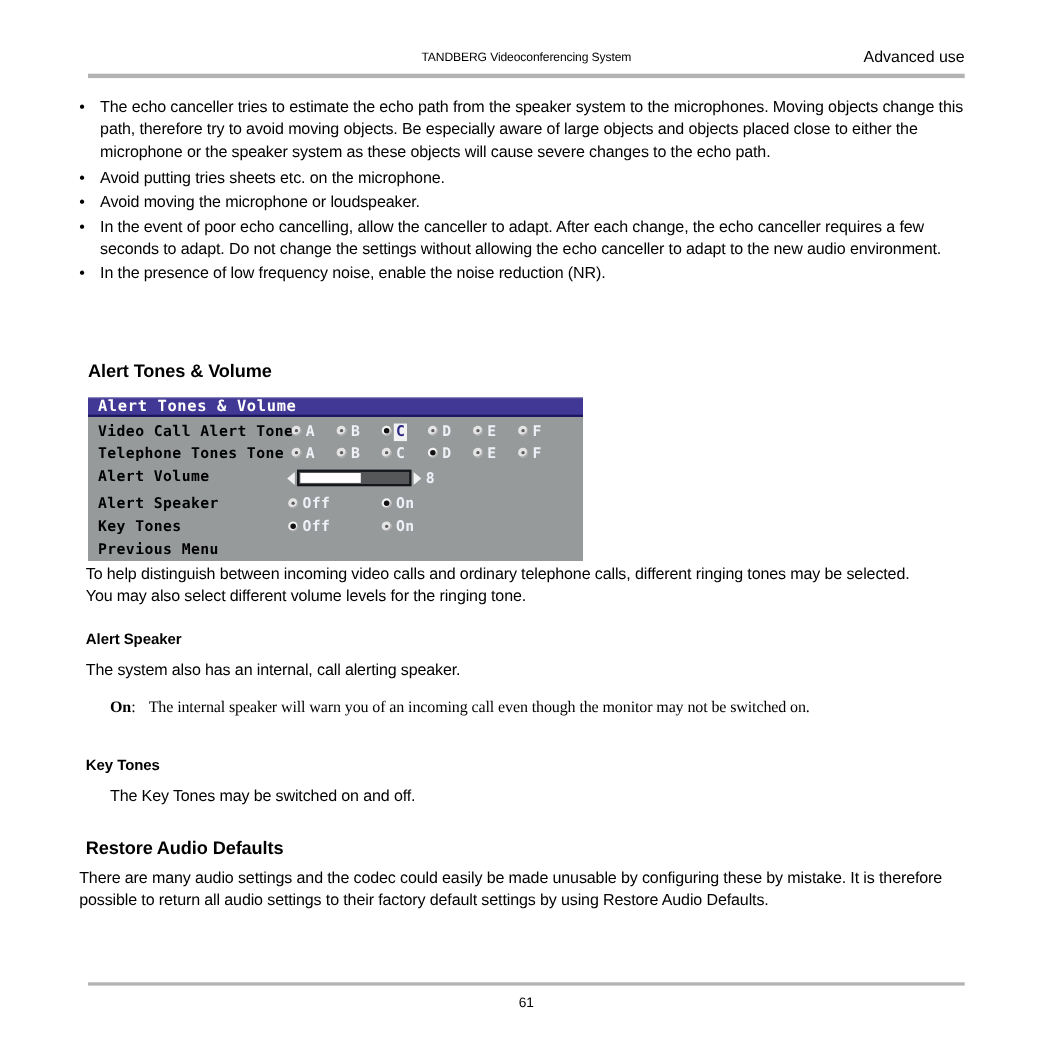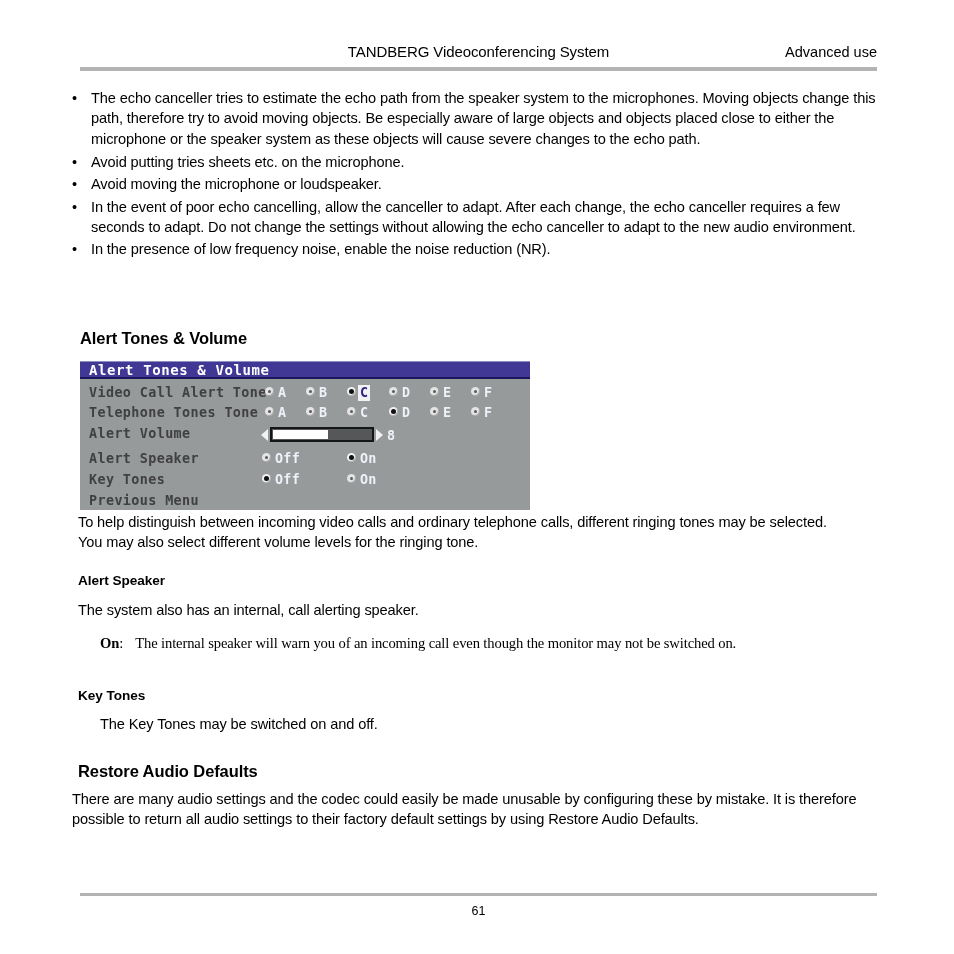--- a/index.html
+++ b/index.html
@@ -29,21 +29,21 @@
     left: 80px;
     top: 42px;
     width: 797px;
     height: 20px;
   }
   .runhead-center {
     position: absolute;
     left: 0; right: 0;
     top: 0;
     text-align: center;
-    font-size: 15px;
+    font-size: 11px;
     line-height: 20px;
     letter-spacing: -0.1px;
     white-space: nowrap;
   }
   .runhead-right {
     position: absolute;
     right: 0;
     top: 0;
     font-size: 14.5px;
     line-height: 20px;
@@ -170,21 +170,21 @@
     width: 450px;
     height: 21px;
   }
   .osd-label {
     position: absolute;
     left: 9px;
     top: 0;
     font-size: 13.4px;
     line-height: 21px;
     font-weight: bold;
-    color: #404040;
+    color: #000000;
     letter-spacing: 0.4px;
     white-space: nowrap;
   }
 
   
   .opts {
     position: absolute;
     top: 0;
     height: 21px;
   }

